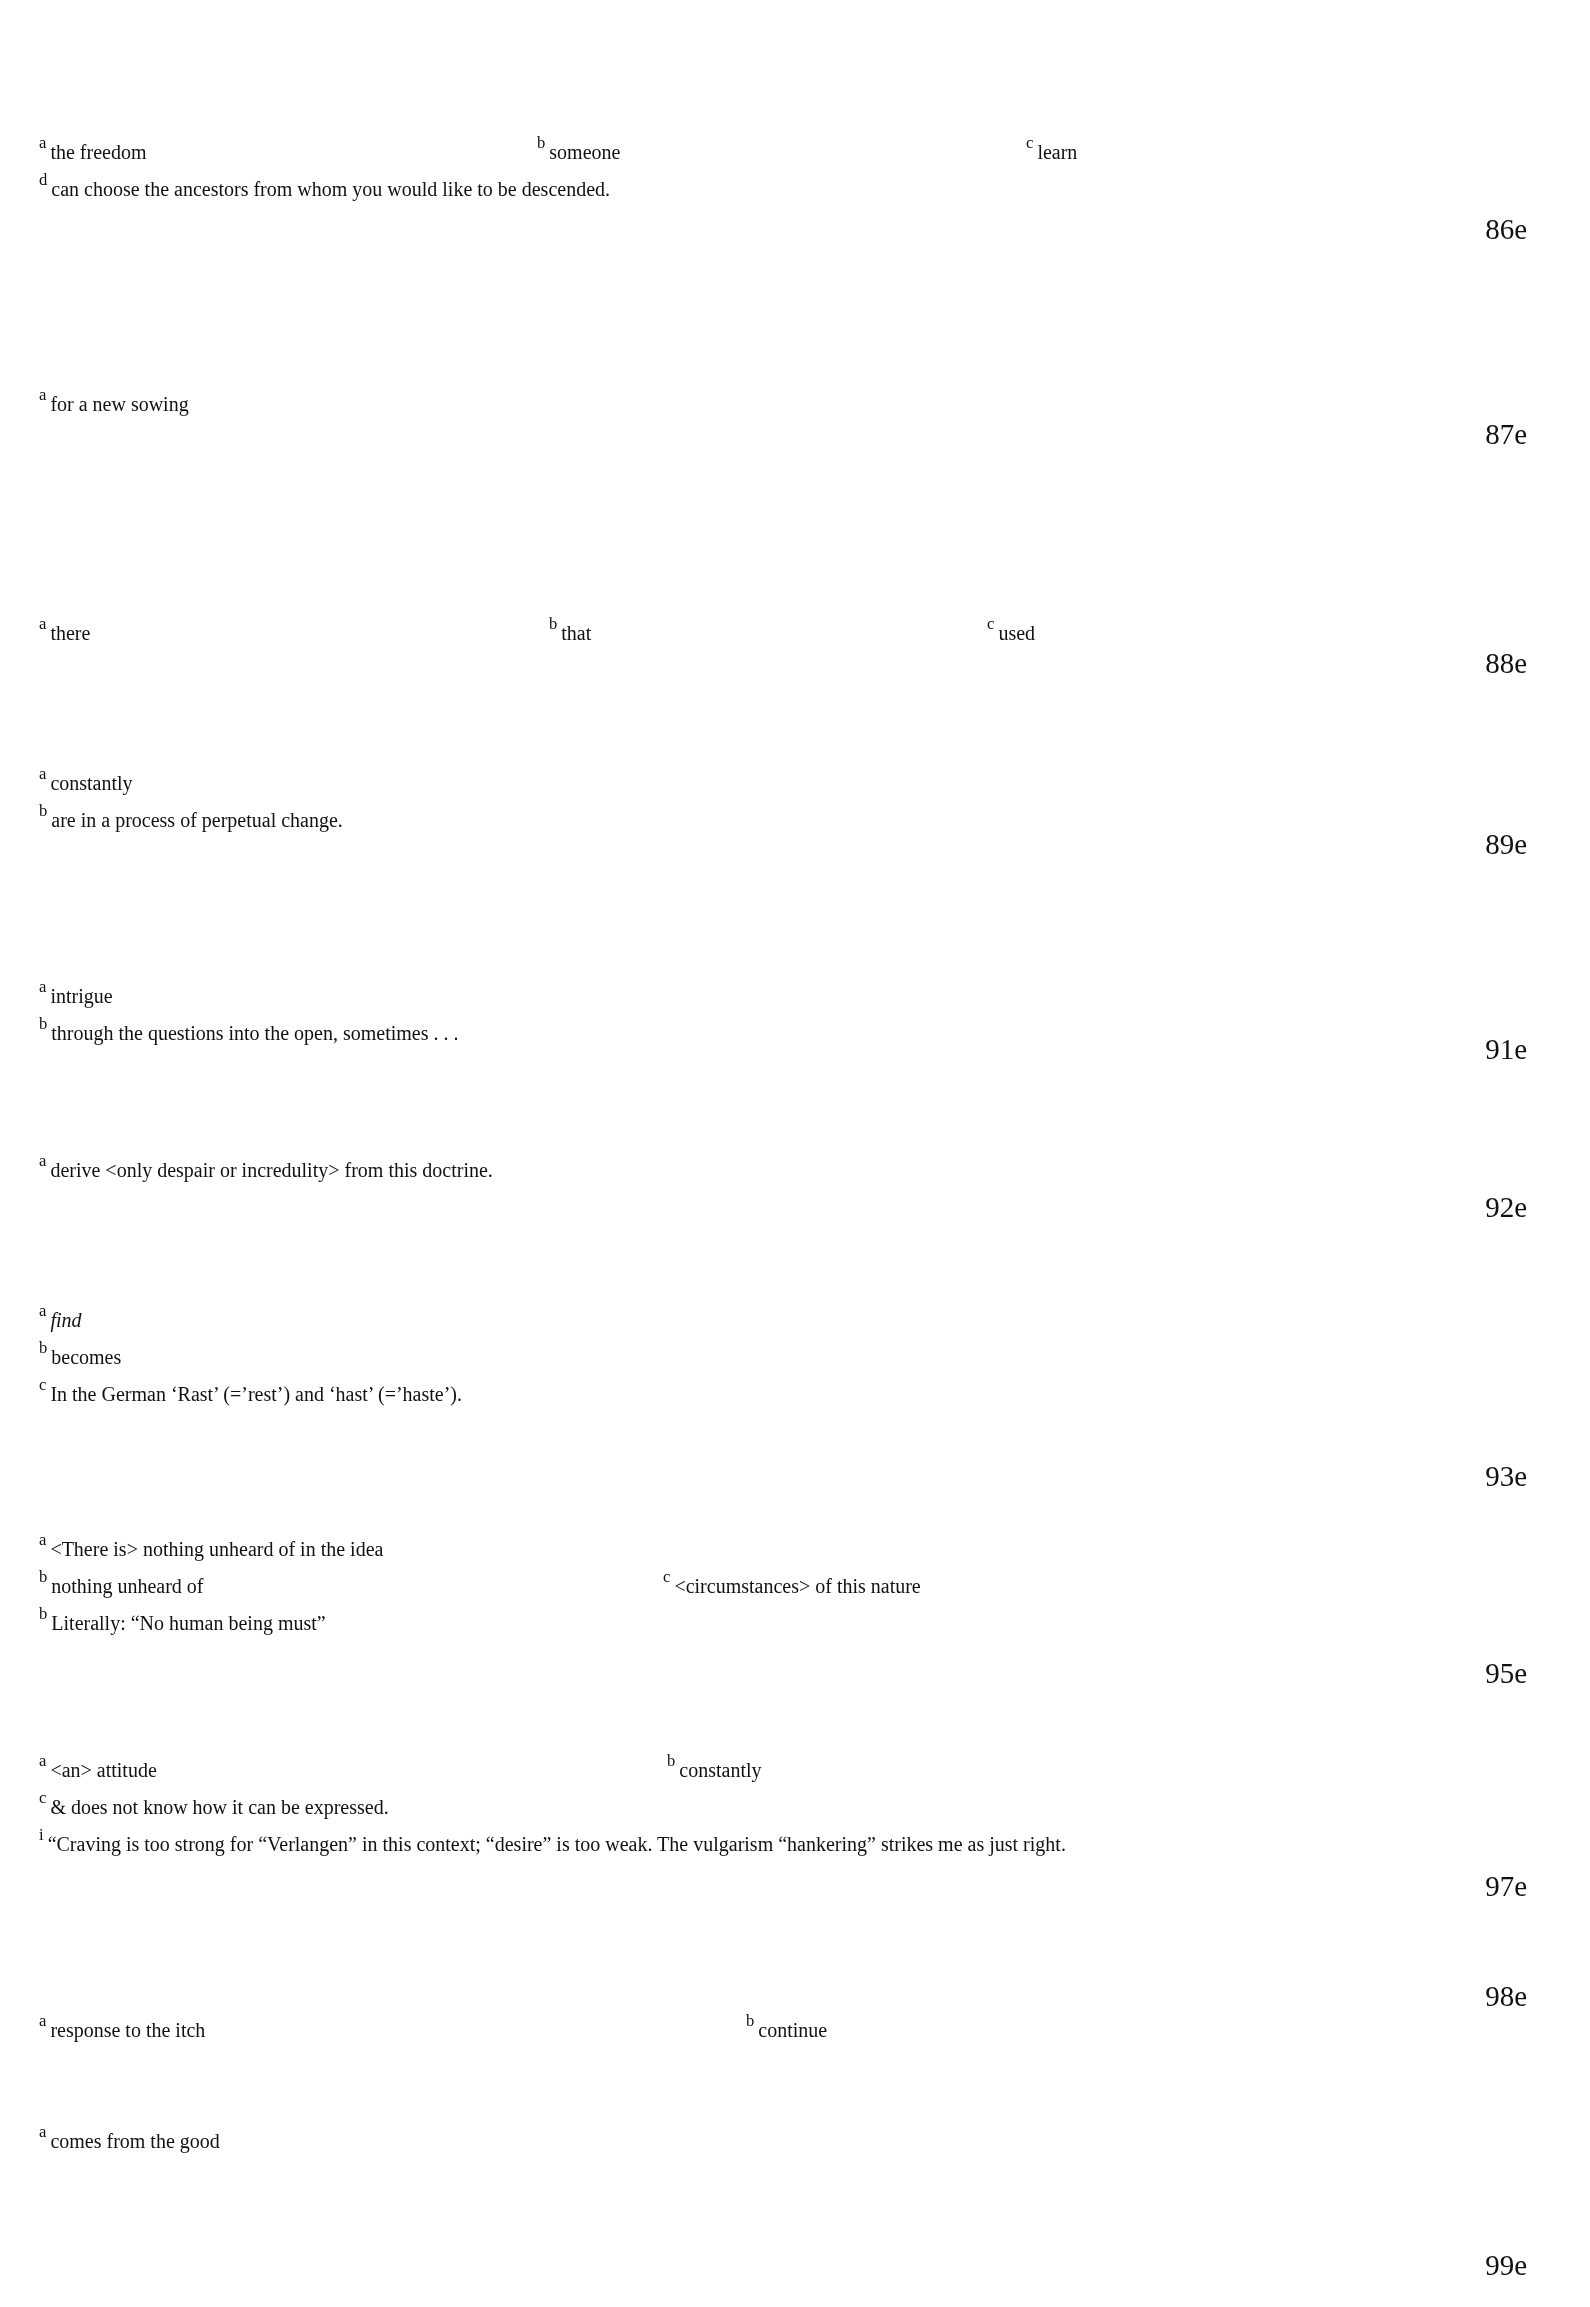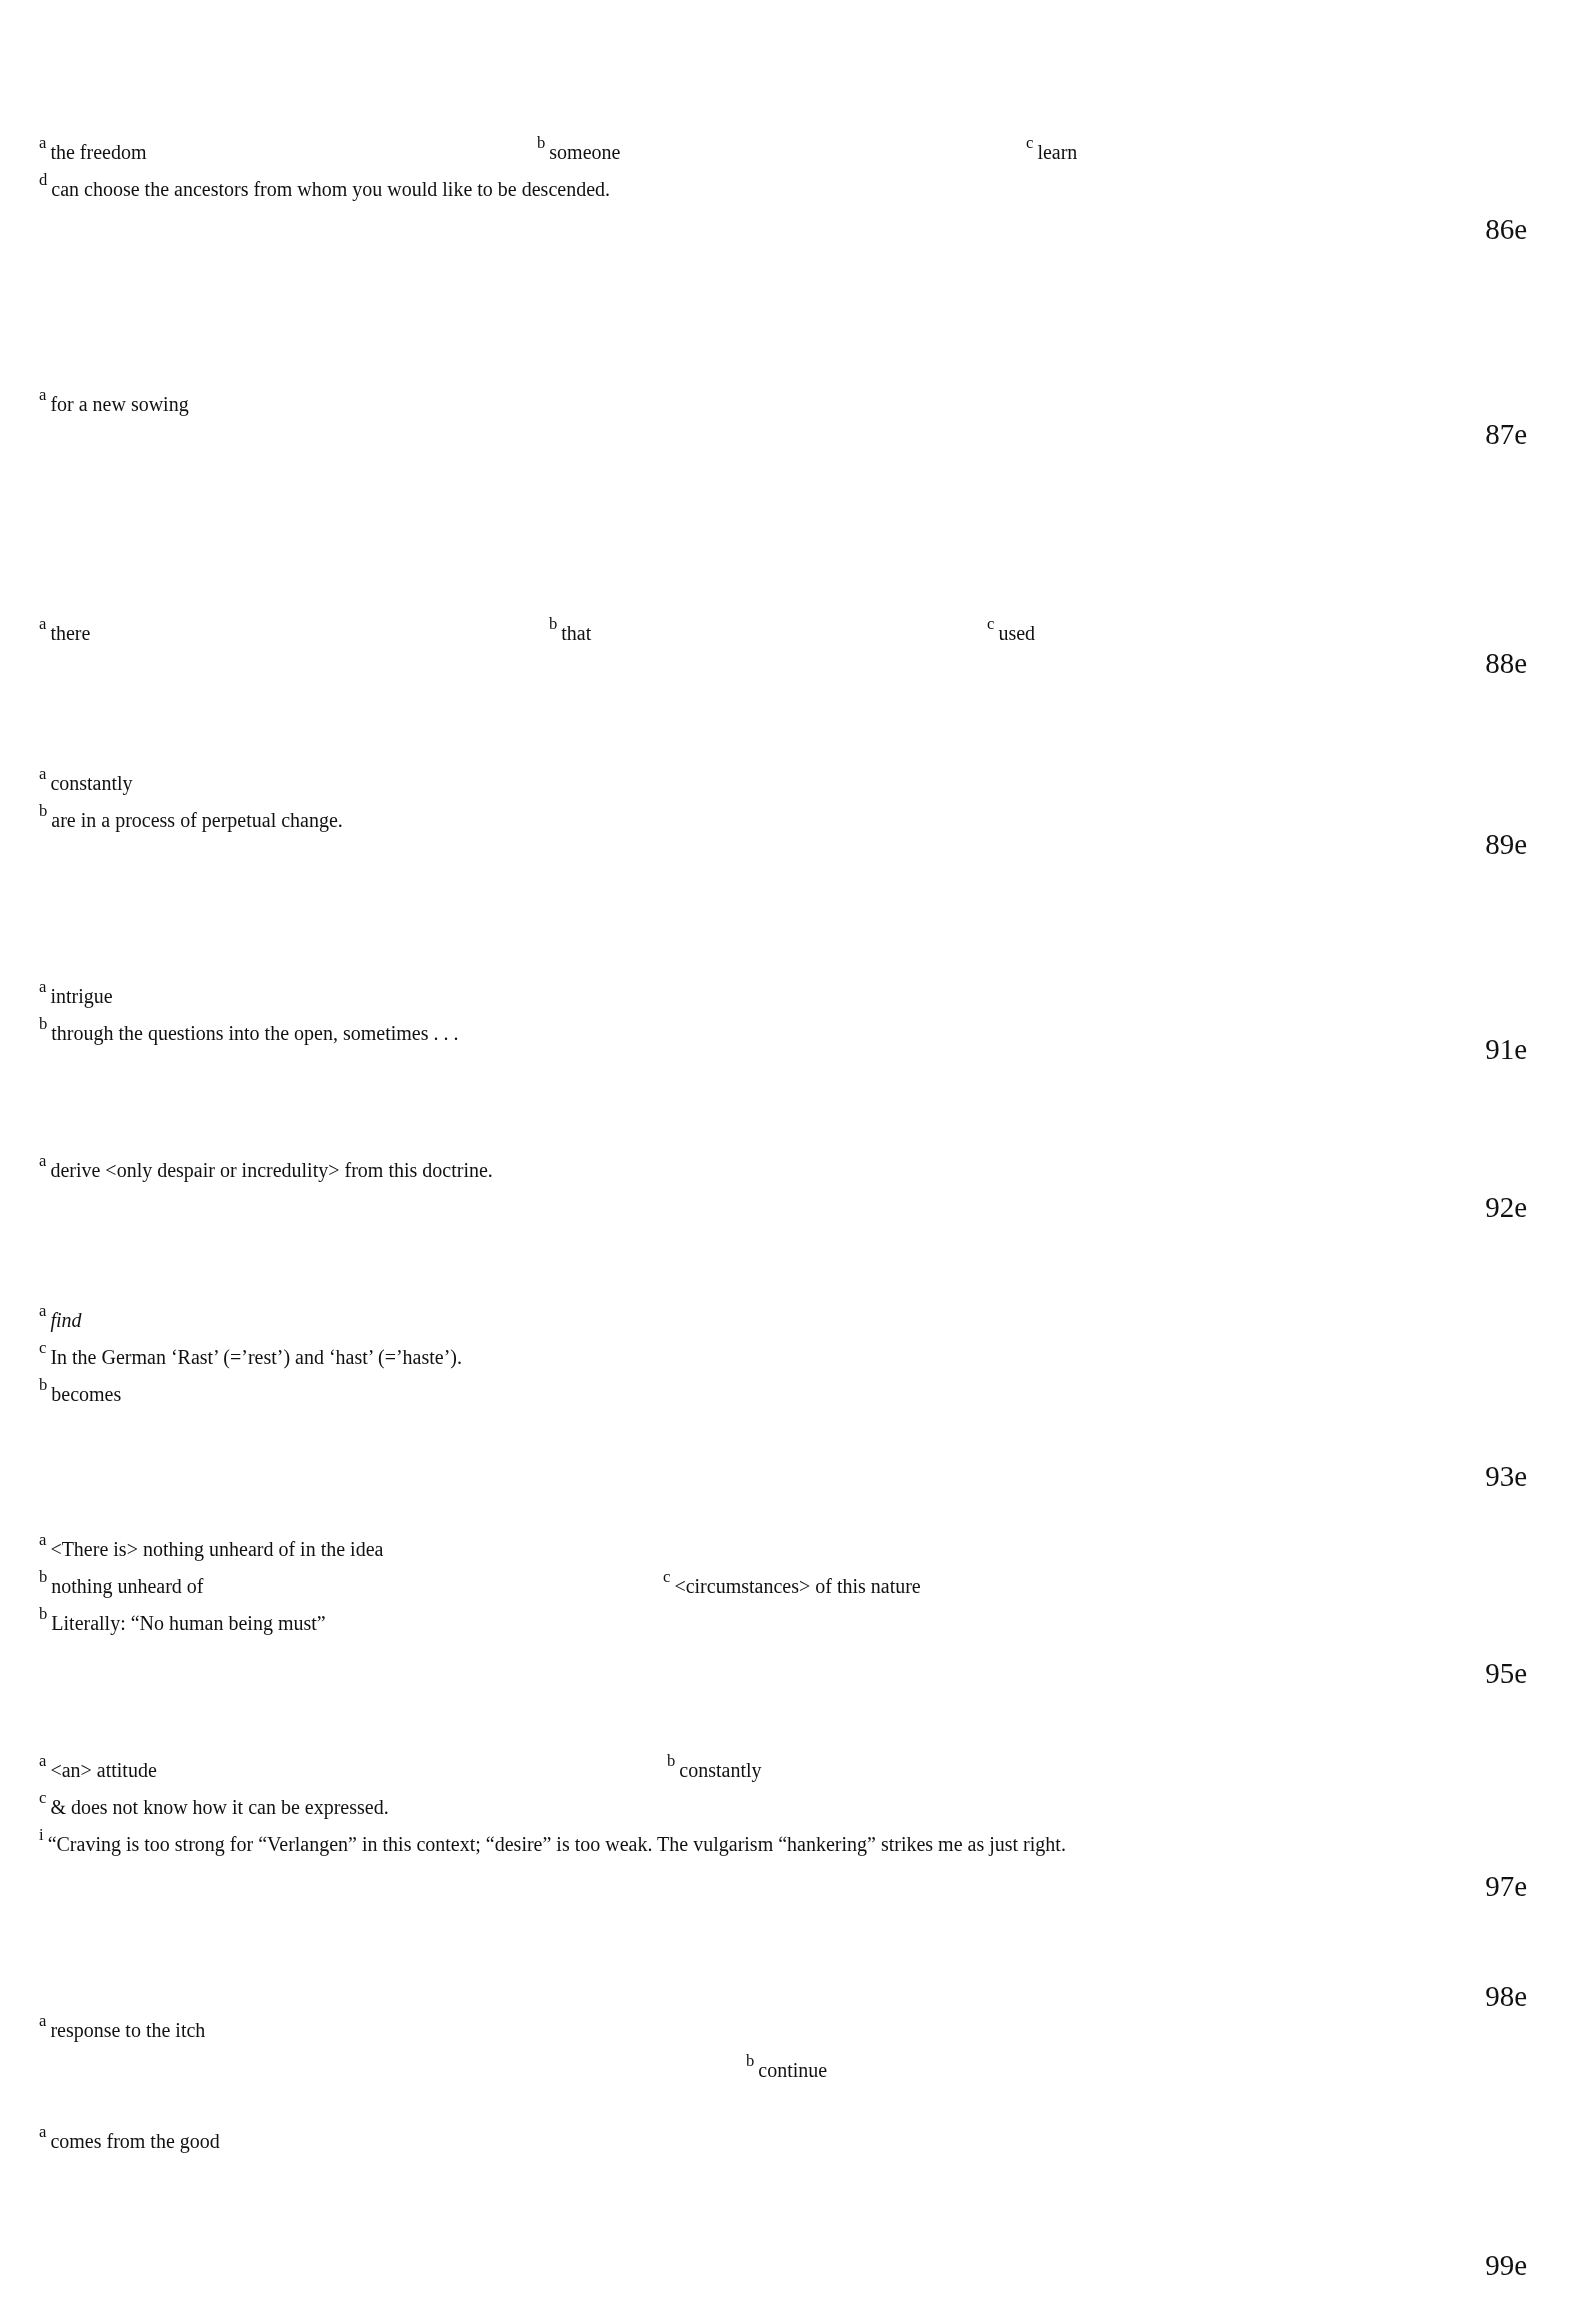--- a/index.html
+++ b/index.html
@@ -38,21 +38,21 @@
     position: absolute;
     top: 0;
     font-size: 26px;
     line-height: 35px;
     white-space: nowrap;
   }
   .note.col-a { left: 39px; }
   .note.col-b { left: 537px; }
   .note.col-b2 { left: 549px; }
   .note.col-b3 { left: 667px; }
-  .note.col-b4 { left: 746px; margin-top: 40px; }
+  .note.col-b4 { left: 746px; }
   .note.col-c { left: 1026px; }
   .note.col-c2 { left: 987px; }
   .note.col-c3 { left: 663px; }
 
   .marker {
     font-size: 16.6px;
     vertical-align: super;
     line-height: 0;
     position: relative;
     top: -1.6px;
@@ -152,24 +152,24 @@
           </div>
         </div>
       </div>
       <div class="pageref" style="top: 1190px;"><span>92e</span></div>
       <div class="block" style="top: 1301px;">
         <div class="notes">
           <div class="note-line" style="height: 37px;">
             <div class="note col-a"><span class="marker">a</span><span class="note-text italic">find</span></div>
           </div>
           <div class="note-line" style="height: 37px;">
+            <div class="note col-a"><span class="marker">b</span><span class="note-text">becomes</span></div>
+          </div>
+          <div class="note-line" style="height: 37px;">
             <div class="note col-a"><span class="marker">c</span><span class="note-text">In the German ‘Rast’ (=’rest’) and ‘hast’ (=’haste’).</span></div>
-          </div>
-          <div class="note-line" style="height: 37px;">
-            <div class="note col-a"><span class="marker">b</span><span class="note-text">becomes</span></div>
           </div>
         </div>
       </div>
       <div class="pageref" style="top: 1459px;"><span>93e</span></div>
       <div class="block" style="top: 1530px;">
         <div class="notes">
           <div class="note-line" style="height: 37px;">
             <div class="note col-a"><span class="marker">a</span><span class="note-text">&lt;There is&gt; nothing unheard of in the idea</span></div>
           </div>
           <div class="note-line" style="height: 37px;">

